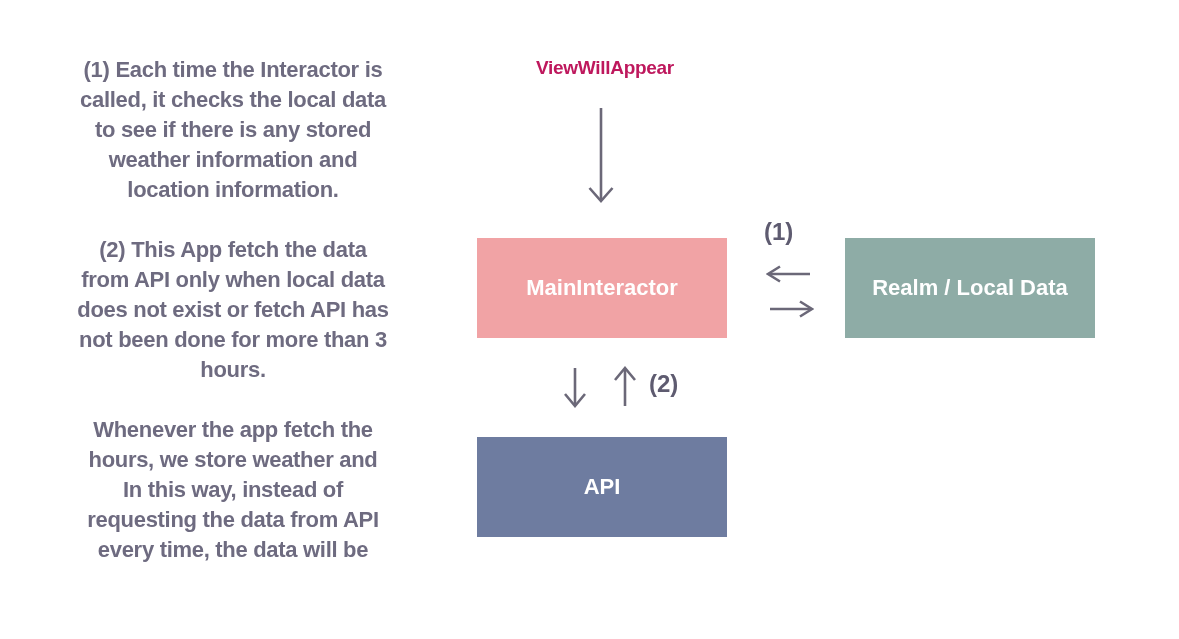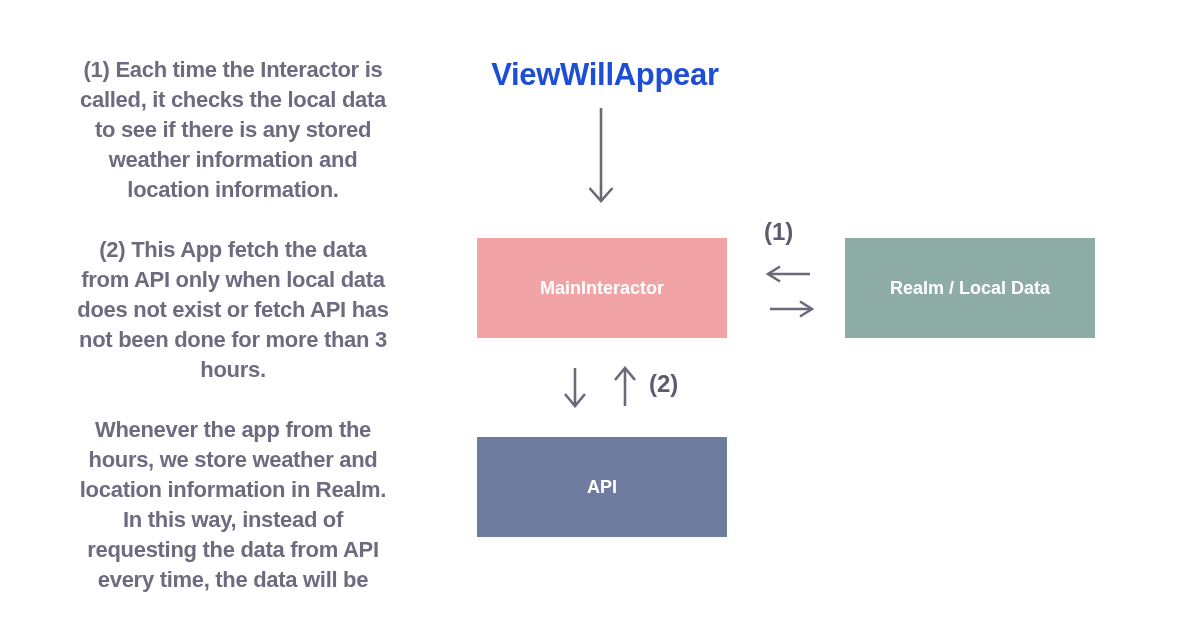--- a/index.html
+++ b/index.html
@@ -34,34 +34,34 @@
     line-height: 30px;
     white-space: nowrap;
   }
   
   .entry-label {
     position: absolute;
     left: 480px;
     top: 57px;
     width: 250px;
     text-align: center;
-    color: #1d4ed8;
-    font-size: 31px;
+    color: #be185d;
+    font-size: 19px;
     font-weight: bold;
     letter-spacing: -0.3px;
   }
   .node {
     position: absolute;
     width: 250px;
     height: 100px;
     display: flex;
     align-items: center;
     justify-content: center;
     color: #ffffff;
-    font-size: 18px;
+    font-size: 22px;
     font-weight: bold;
   }
   .node-main  { left: 477px; top: 238px; background: #f1a3a5; }
   .node-realm { left: 845px; top: 238px; background: #8eaca6; }
   .node-api   { left: 477px; top: 437px; background: #6e7ca0; align-items: center; }
   .edge-label {
     position: absolute;
     color: #5e5b70;
     font-size: 24px;
     font-weight: bold;
@@ -90,23 +90,22 @@
       <div class="note-line">location information.</div>
     </div>
     <div class="note-para">
       <div class="note-line">(2) This App fetch the data</div>
       <div class="note-line">from API only when local data</div>
       <div class="note-line">does not exist or fetch API has</div>
       <div class="note-line">not been done for more than 3</div>
       <div class="note-line">hours.</div>
     </div>
     <div class="note-para">
-      <div class="note-line">Whenever the app from the</div>
+      <div class="note-line">Whenever the app fetch the</div>
       <div class="note-line">hours, we store weather and</div>
-      <div class="note-line">location information in Realm.</div>
       <div class="note-line">In this way, instead of</div>
       <div class="note-line">requesting the data from API</div>
       <div class="note-line">every time, the data will be</div>
     </div>
   </div>
 
   <div class="entry-label">ViewWillAppear</div>
 
   <div class="arrow arrow-entry">
     <svg width="26" height="98" viewBox="0 0 26 98">

